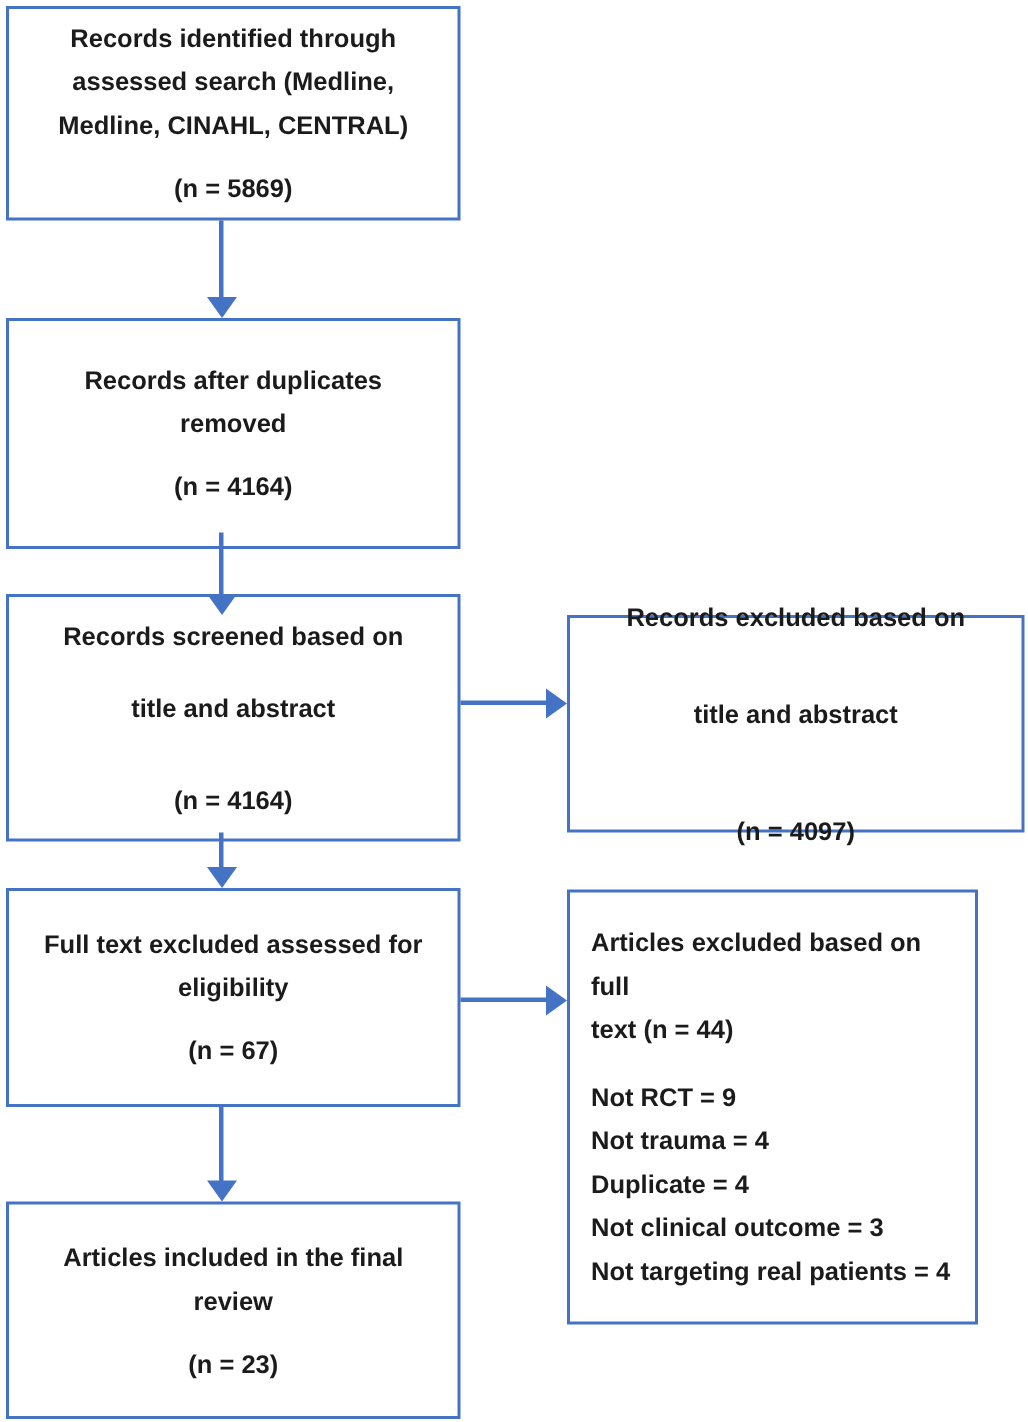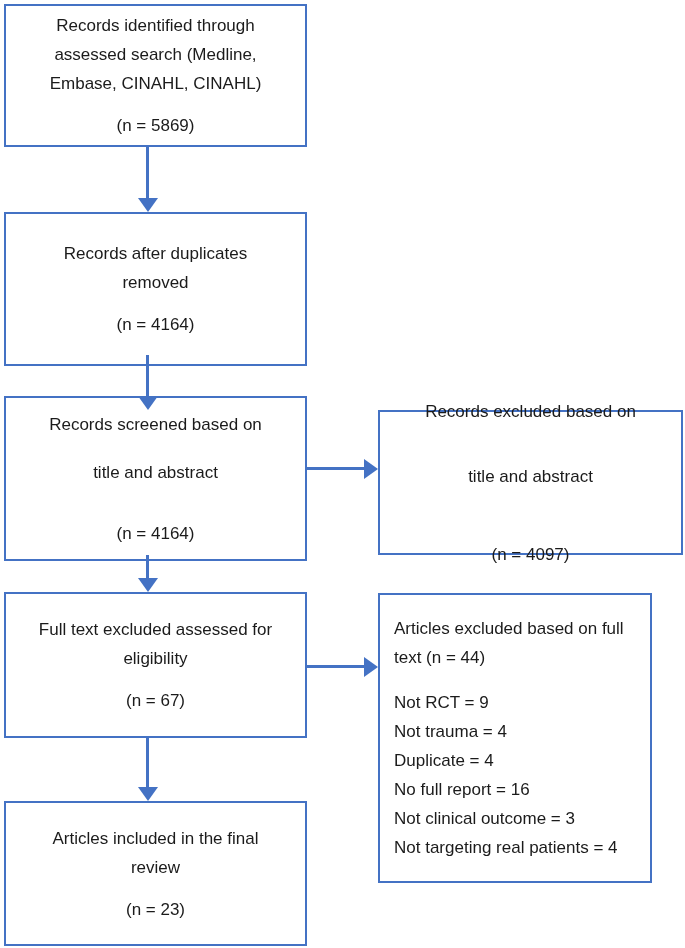--- a/index.html
+++ b/index.html
@@ -17,20 +17,21 @@
     position: absolute;
     border: 2px solid var(--accent, #4472C4);
     background: var(--background, #ffffff);
     font-size: 17px;
     line-height: 29px;
     text-align: center;
     display: flex;
     flex-direction: column;
     justify-content: center;
     align-items: center;
+    font-weight: bold;
   }
   .box .count { margin-top: 13px; }
   .box.left {
     text-align: left;
     justify-content: flex-start;
     align-items: flex-start;
     padding: 19px 10px 0 14px;
   }
   .gap { height: 16px; }
   #b1 { left: 4px;   top: 4px;   width: 303px; height: 143px; }
@@ -56,21 +57,21 @@
   }
 </style>
 </head>
 <body>
 
 <div class="canvas">
 
   <div class="box" id="b1">
     <div>Records identified through</div>
     <div>assessed search (Medline,</div>
-    <div>Embase, CINAHL, CINAHL)</div>
+    <div>Medline, CINAHL, CENTRAL)</div>
     <div class="count">(n = 5869)</div>
   </div>
 
   <div class="box" id="b2">
     <div>Records after duplicates</div>
     <div>removed</div>
     <div class="count">(n = 4164)</div>
   </div>
 
   <div class="box" id="b3">
@@ -91,21 +92,20 @@
     <div class="count">(n = 67)</div>
   </div>
 
   <div class="box left" id="b6">
     <div>Articles excluded based on full</div>
     <div>text (n = 44)</div>
     <div class="gap"></div>
     <div>Not RCT = 9</div>
     <div>Not trauma = 4</div>
     <div>Duplicate = 4</div>
-    <div>No full report = 16</div>
     <div>Not clinical outcome = 3</div>
     <div>Not targeting real patients = 4</div>
   </div>
 
   <div class="box" id="b7">
     <div>Articles included in the final</div>
     <div>review</div>
     <div class="count">(n = 23)</div>
   </div>
 

